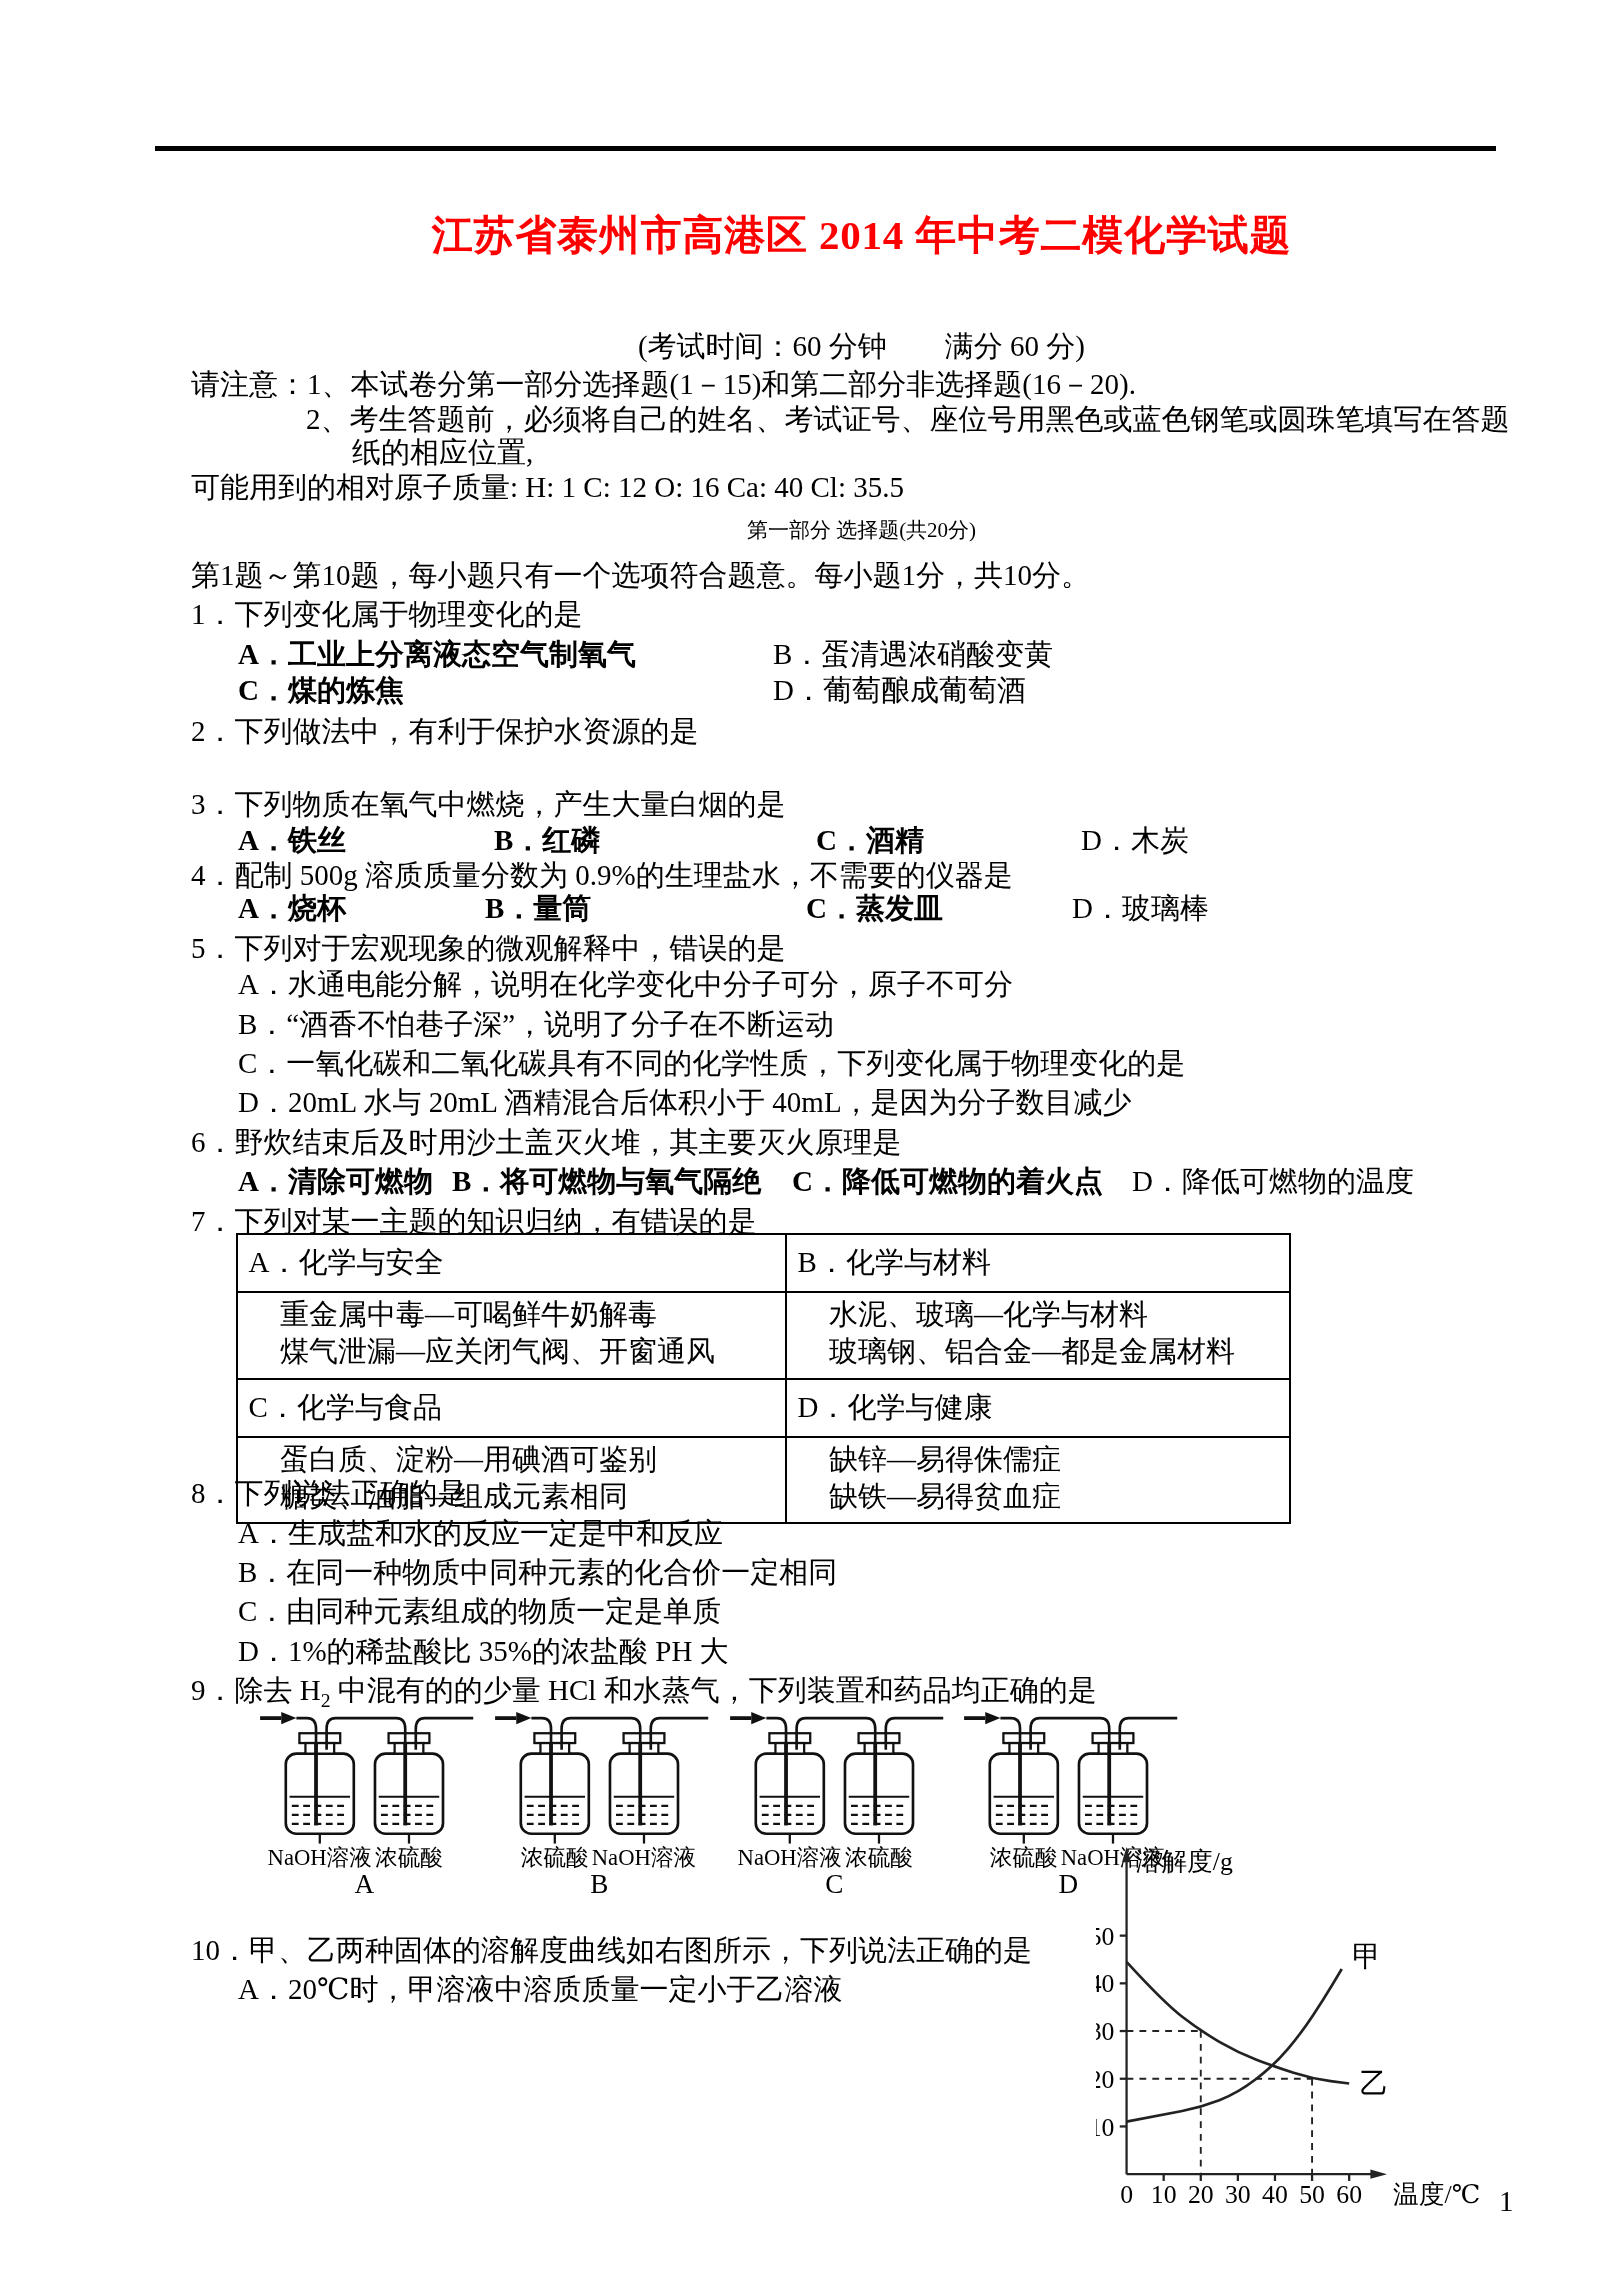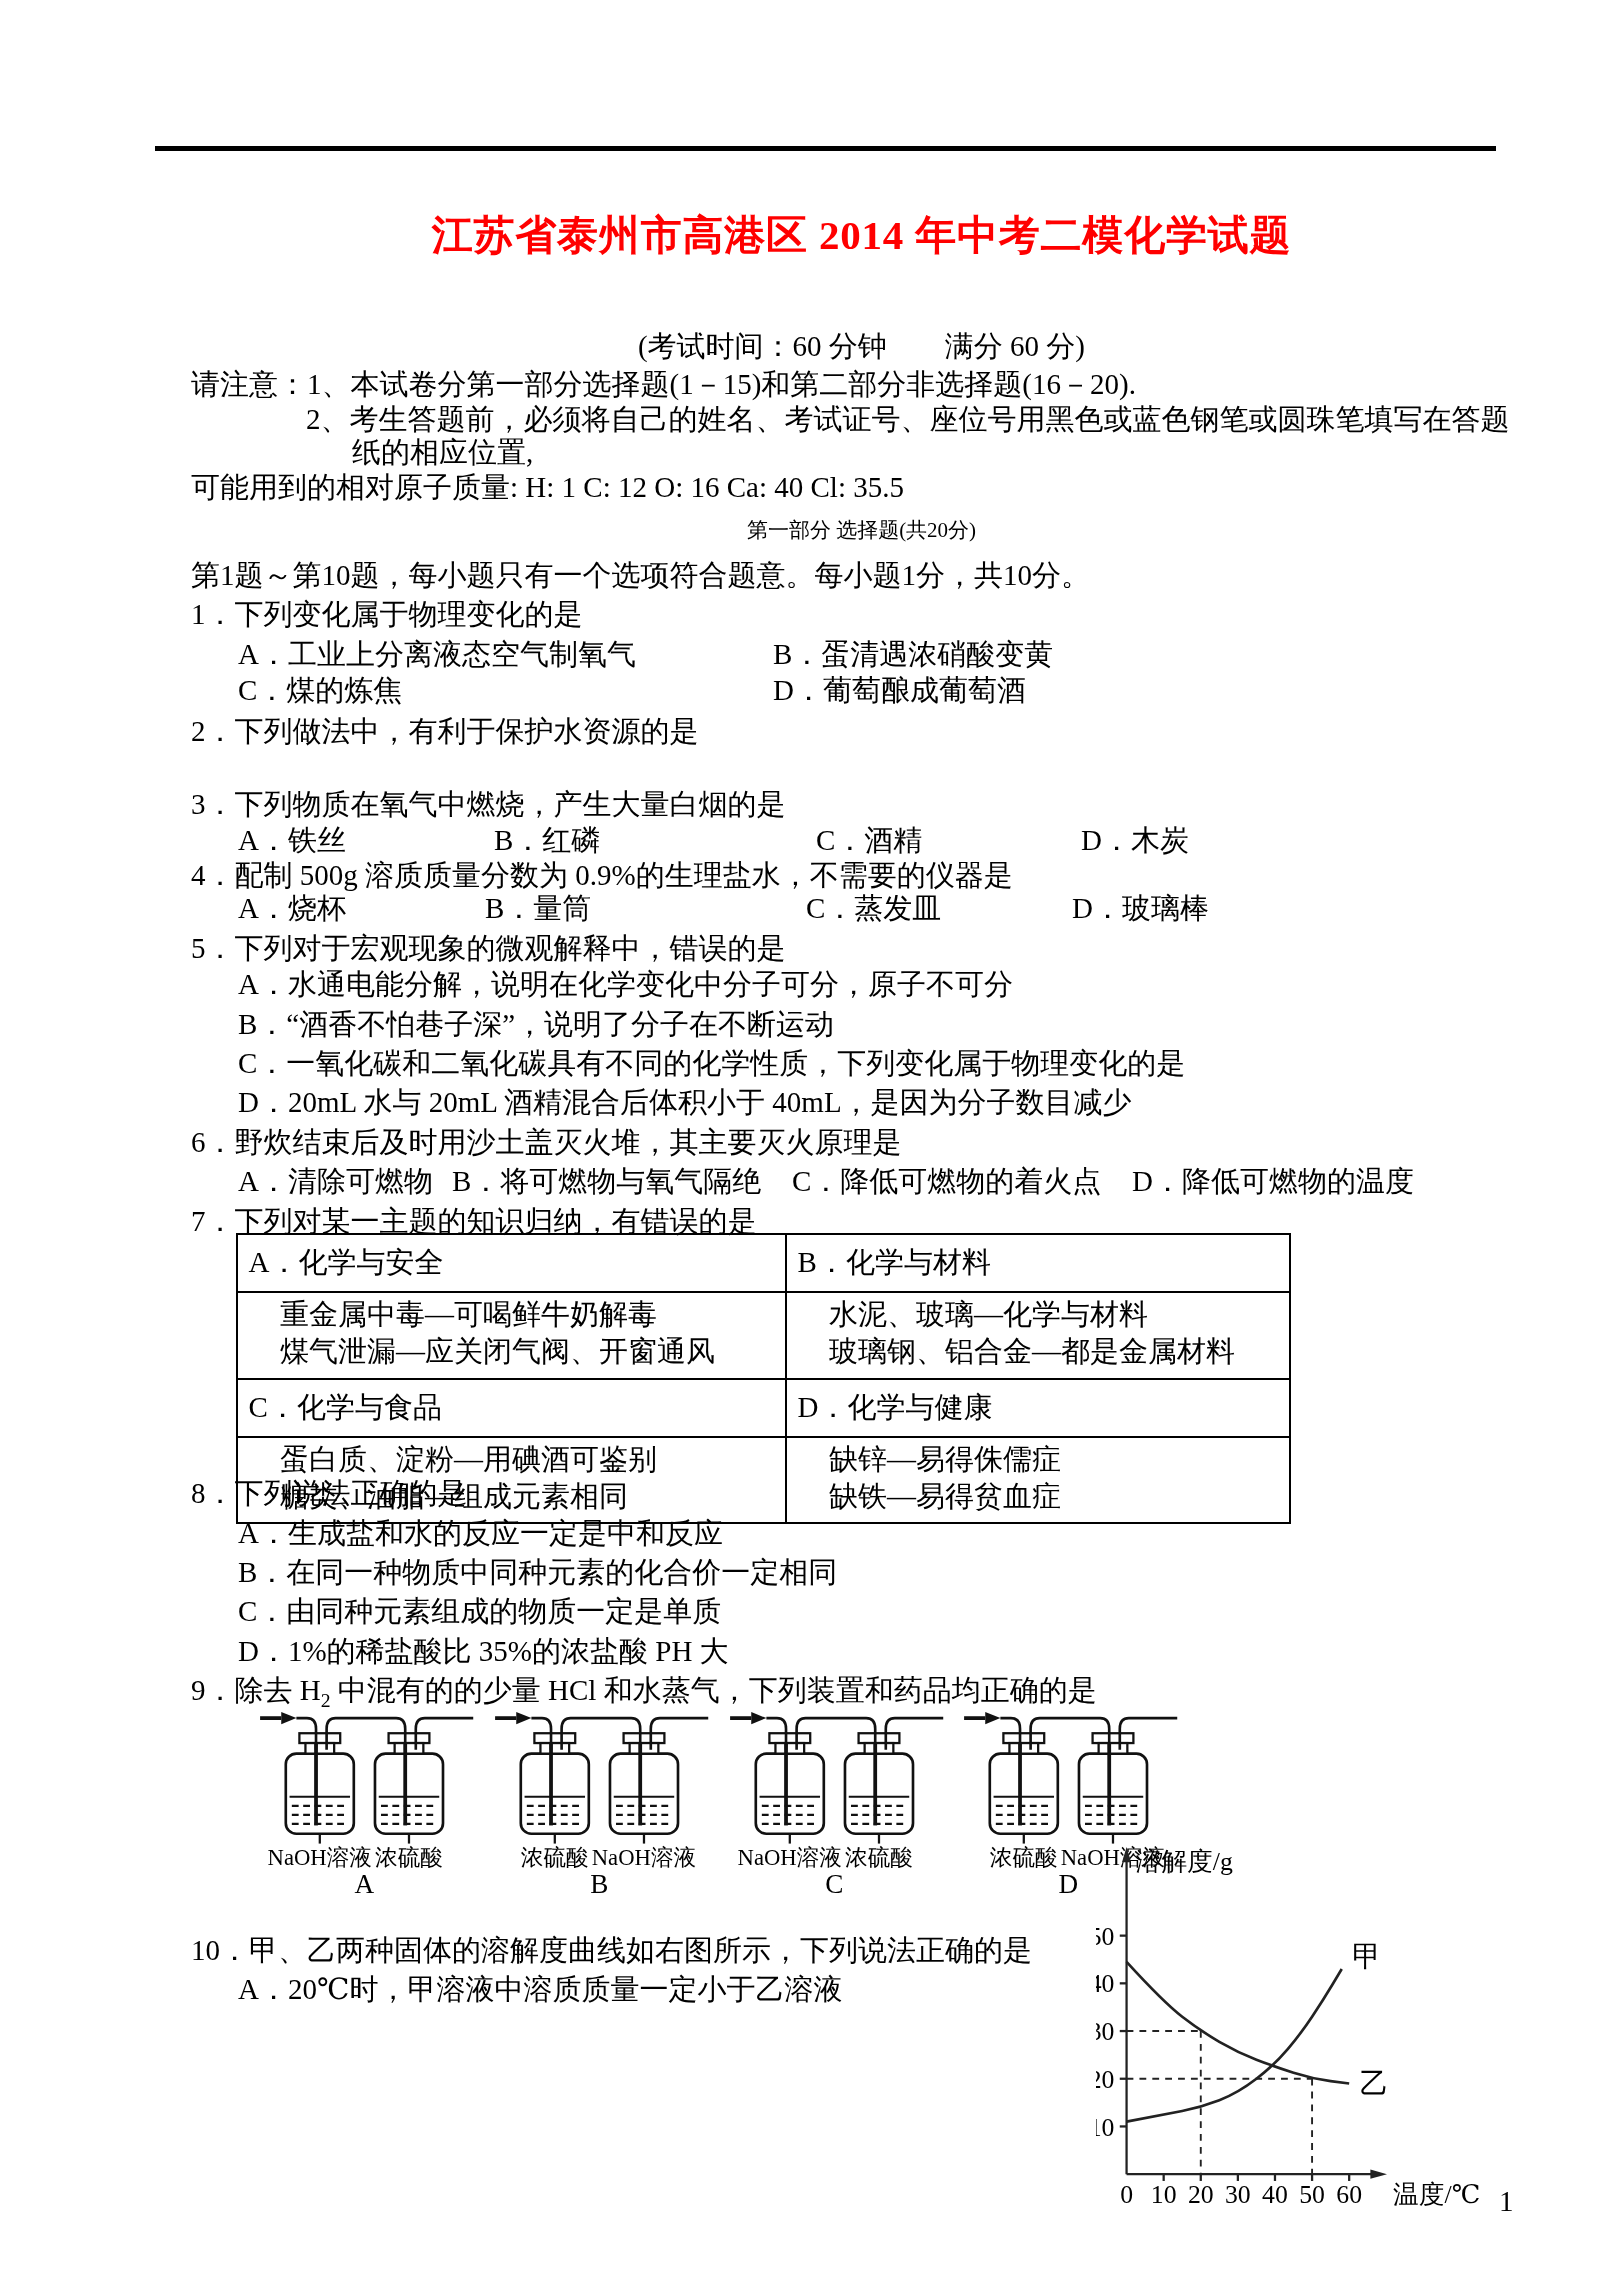--- a/index.html
+++ b/index.html
@@ -5,21 +5,21 @@
   html,body{margin:0;padding:0;background:#9a9a9a;}
   .page{position:relative;width:1621px;height:2295px;background:#ffffff;overflow:hidden;
         font-family:"Liberation Serif","DejaVu Serif",serif;color:#000;}
   .rule{position:absolute;left:155px;top:146px;width:1341px;height:4.5px;background:#000;}
   .content{position:absolute;left:155px;top:0;width:1341px;height:2295px;margin-left:36px;}
   .line{position:absolute;font-size:29px;line-height:39px;white-space:nowrap;}
   .center{width:100%;text-align:center;}
   .title{font-size:41px;font-weight:bold;color:#ff0000;line-height:48px;letter-spacing:0.8px;}
   .sechead{font-weight:normal;font-size:21px;}
   .opt-ind{left:47px;}
-  .colw{display:inline-block;}
+  .colw{display:inline-block;font-weight:bold;}
   table.qt{position:absolute;left:45px;top:1233px;border-collapse:collapse;table-layout:fixed;}
   table.qt td{border:2.3px solid #000;padding:8px;vertical-align:middle;}
   table.qt .hd{height:39px;padding-left:10.6px;font-size:29px;white-space:nowrap;}
   table.qt .ct{padding:3px 0 7.6px 0;}
   table.qt .ct div{padding-left:42px;font-size:29px;line-height:37px;white-space:nowrap;}
   .bgroup{position:absolute;top:1703px;width:242px;height:195px;}
   .chartbox{position:absolute;left:905px;top:1841px;width:470px;height:371px;}
   .pagenum{position:absolute;left:1308px;top:2185px;font-size:29px;}
   svg text{font-family:"Liberation Serif","DejaVu Serif",serif;}
 </style>

